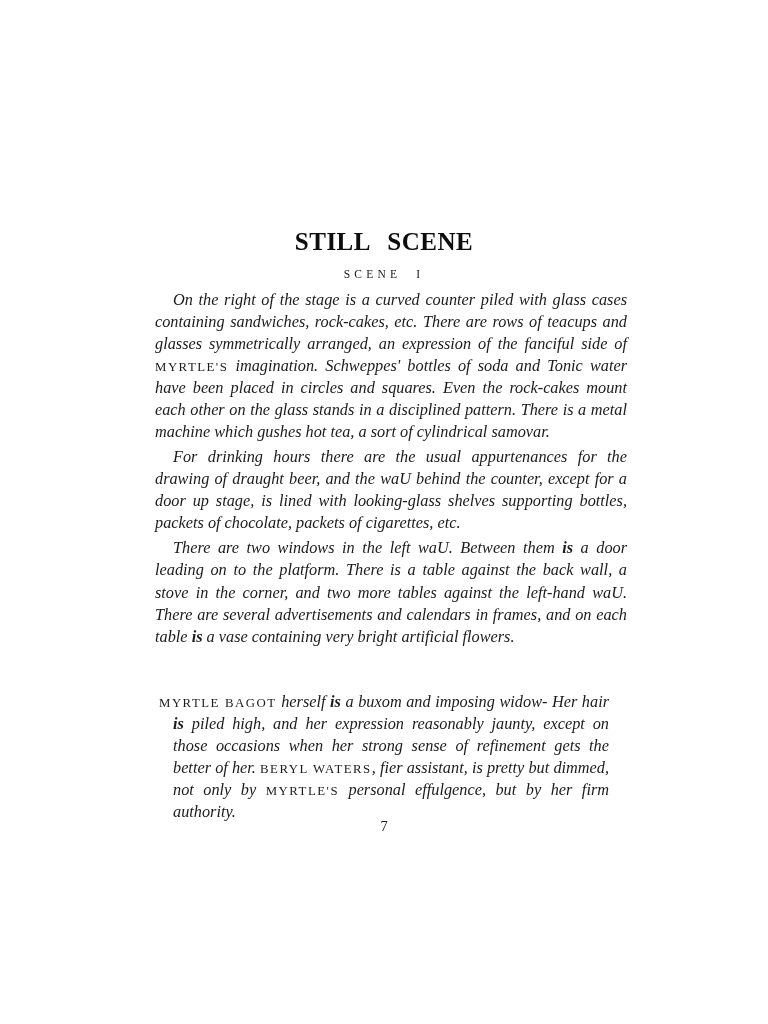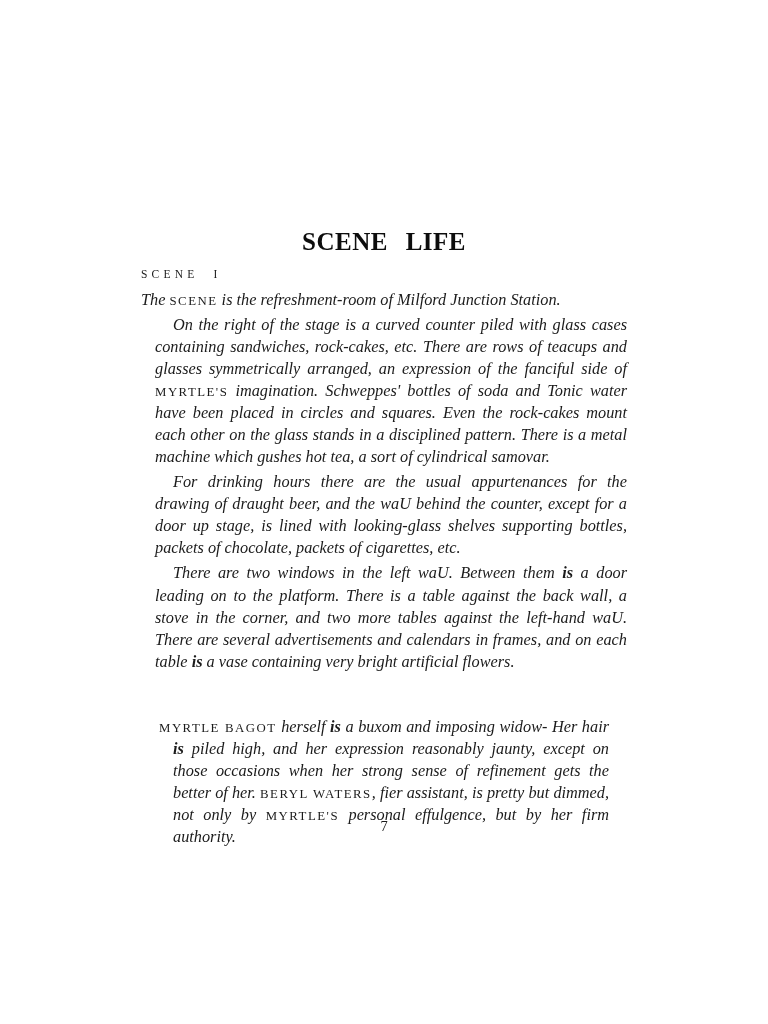--- a/index.html
+++ b/index.html
@@ -30,21 +30,21 @@
     font-weight: bold;
     font-size: 25px;
     text-align: center;
     letter-spacing: 0.5px;
     word-spacing: 11px;
     color: #0d0d0d;
     margin: 0 0 12px 0;
     line-height: 1.1;
   }
   .scene-heading {
-    text-align: left;
+    text-align: center;
     font-size: 11.5px;
     letter-spacing: 4.2px;
     word-spacing: 8px;
     color: #1b1b1b;
     margin: 0 0 9px 0;
     text-transform: uppercase;
   }
 
   
   .stage-para {
@@ -106,26 +106,25 @@
     font-family: "Liberation Serif", "DejaVu Serif", serif;
   }
 </style>
 </head>
 <body>
 
 <div class="page">
 
   <div class="content">
 
-    <h1 class="play-title">SCENE LIFE</h1>
+    <h1 class="play-title">STILL SCENE</h1>
 
     <div class="scene-heading">SCENE I</div>
 
     <div id="stage-directions-container">
-        <p class="stage-para"><span>The </span><span class="sc">scene</span><span> is the refreshment-room of Milford Junction Station.</span></p>
         <p class="stage-para indented"><span>On the right of the stage is a curved counter piled with glass cases containing sandwiches, rock-cakes, etc.  There are rows of teacups and glasses symmetrically arranged, an expression of the fanciful side of </span><span class="sc">myrtle's</span><span> imagination.  Schweppes' bottles of soda and Tonic water have been placed in circles and squares.  Even the rock-cakes mount each other on the glass stands in a disciplined pattern.  There is a metal machine which gushes hot tea, a sort of cylindrical samovar.</span></p>
         <p class="stage-para indented"><span>For drinking hours there are the usual appurtenances for the drawing of draught beer, and the waU behind the counter, except for a door up stage, is lined with looking-glass shelves supporting bottles, packets of chocolate, packets of cigarettes, etc.</span></p>
         <p class="stage-para indented"><span>There are two windows in the left waU.  </span><span>Between them </span><span class="bi">is</span><span> a door leading on to the platform.  There is a table against the back wall, a stove in the corner, and two more tables against the left-hand waU.  There are several advertisements and calendars in frames, and on each table </span><span class="bi">is</span><span> a vase containing very bright artificial flowers.</span></p>
       </div>
 
     <div class="block-gap"></div>
 
     <p class="char-para" id="character-paragraph"><span class="sc">myrtle bagot</span><span> herself </span><span class="bi">is</span><span> a buxom and imposing widow- Her hair </span><span class="bi">is</span><span> piled high, and her expression reasonably jaunty, except on those occasions when her strong sense of refinement gets the better of her.  </span><span class="sc">beryl waters</span><span>, fier assistant, is pretty but dimmed, not only by </span><span class="sc">myrtle's</span><span> personal effulgence, but by her firm authority.</span></p>
 
   </div>

